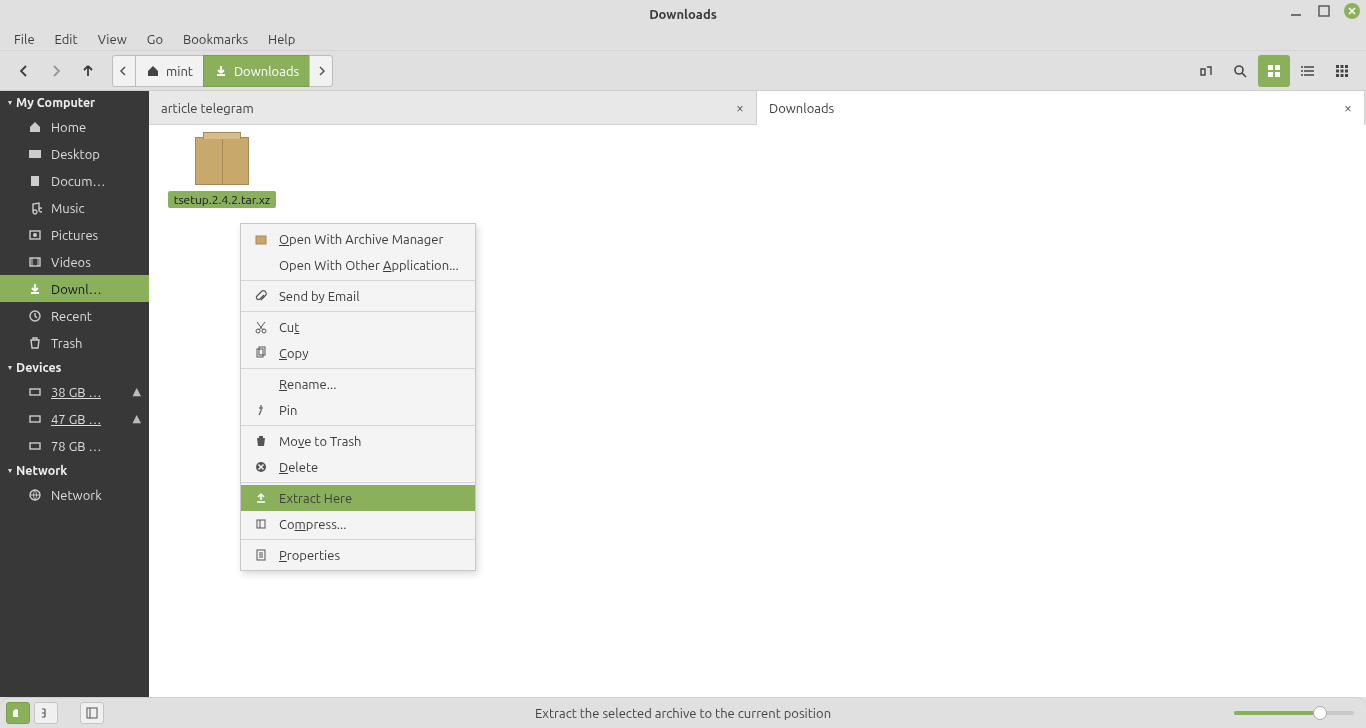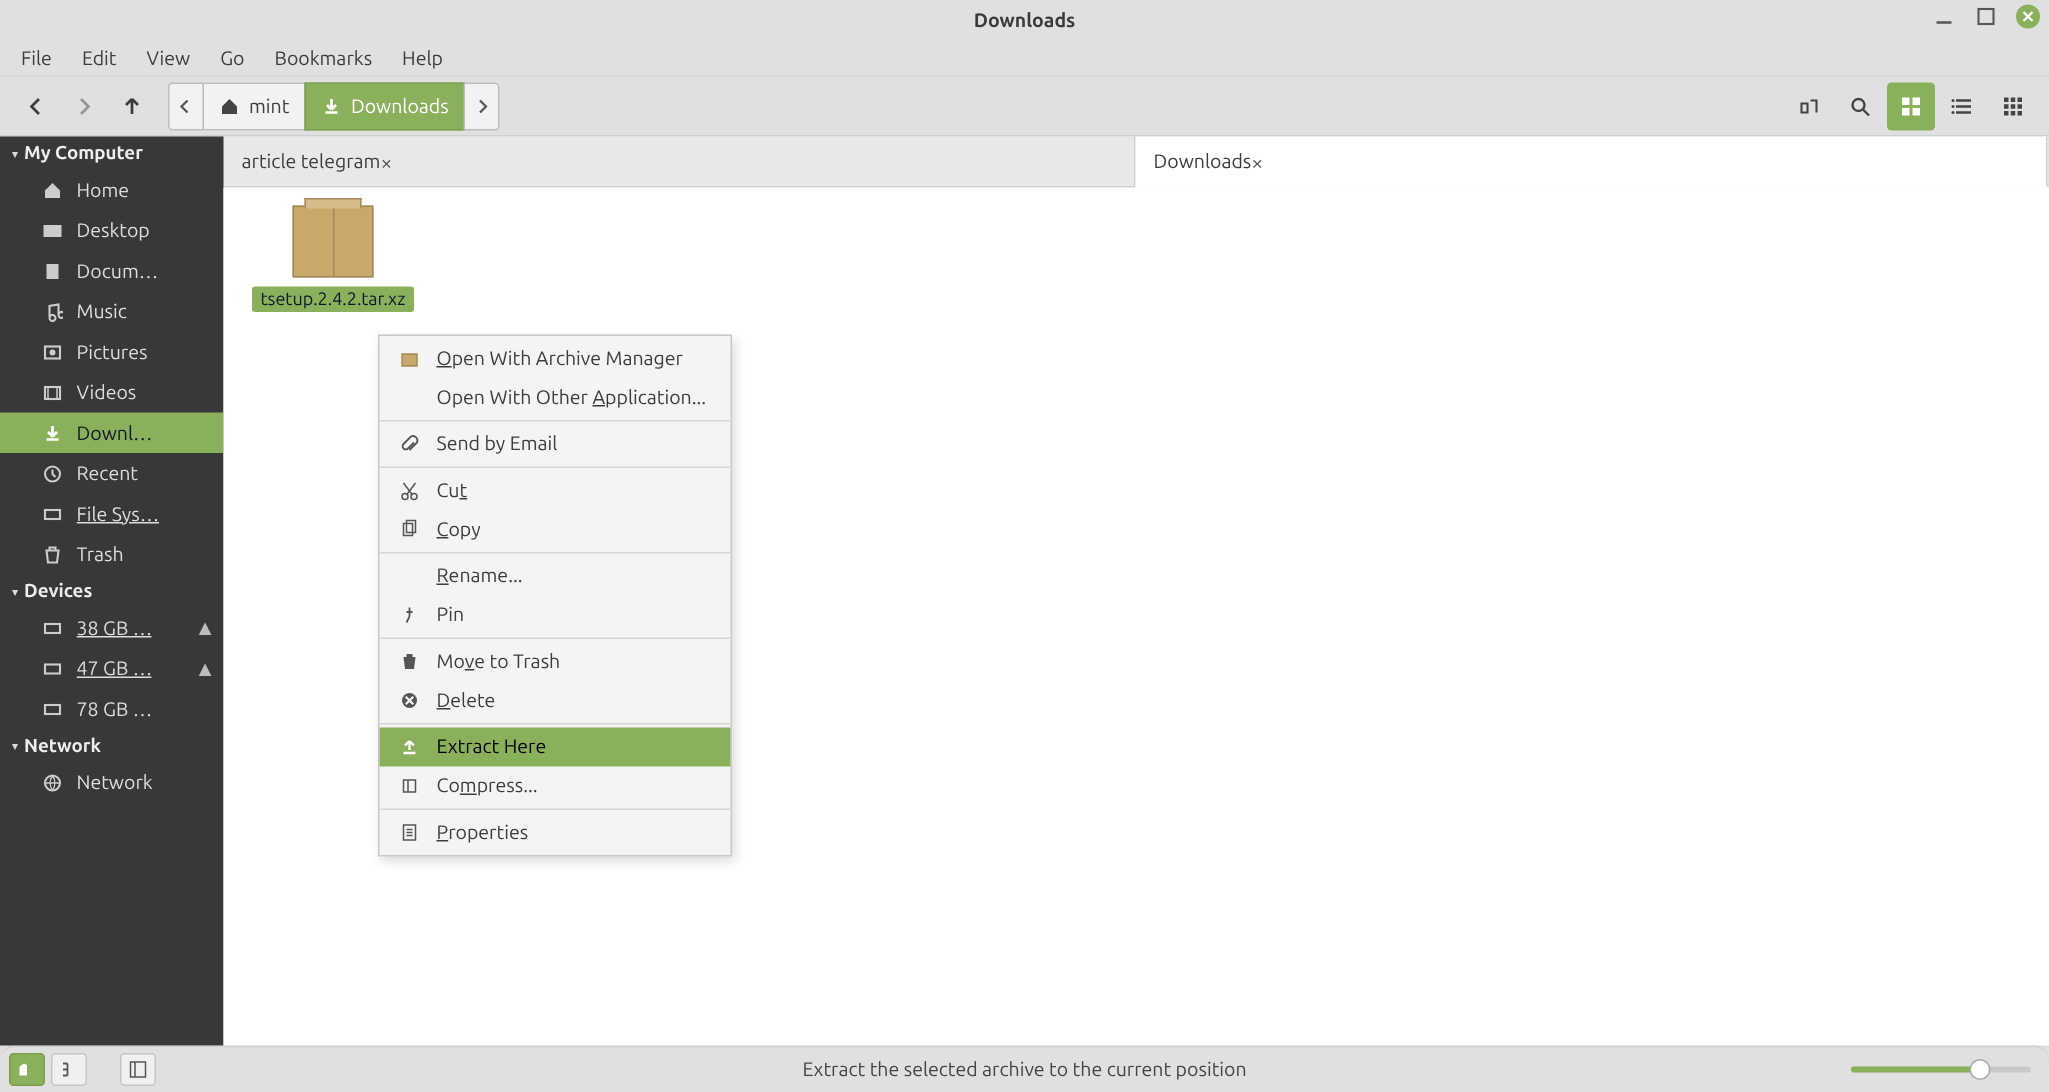--- a/index.html
+++ b/index.html
@@ -116,20 +116,21 @@
   background: #e0e0e0;
   margin-left: 149px;
 }
 .tab {
   flex: 0 0 608px;
   display: flex;
   align-items: center;
   padding: 0 12px;
   border-right: 1px solid #cfcfcf;
   border-bottom: 1px solid #cfcfcf;
+  justify-content: space-between;
   background: #e8e8e8;
 }
 .tab.active { background: #ffffff; border-bottom: 1px solid #fff; }
 .tab-close { font-size: 14px; color: #555; }
 
 .main-row {
   display: flex;
   position: absolute;
   top: 91px;
   bottom: 31px;
@@ -220,37 +221,37 @@
   background: #8ab05c;
   color: #0f172a;
   padding: 2px 6px;
   border-radius: 2px;
   font-size: 12px;
   white-space: nowrap;
 }
 
 .context-menu {
   position: absolute;
-  left: 252px;
+  left: 240px;
   top: 223px;
   width: 236px;
   background: #f4f4f4;
   border: 1px solid #c8c8c8;
   box-shadow: 2px 3px 7px rgba(0,0,0,0.15);
   padding: 2px 0;
 }
 .cm-item {
   display: flex;
   align-items: center;
   gap: 10px;
   padding: 5px 12px;
   font-size: 13px;
   height: 26px;
 }
-.cm-item.highlight { background: #8ab05c; color: #000000; }
+.cm-item.highlight { background: #8ab05c; color: #404040; }
 .cm-sep { height: 1px; background: #d5d5d5; margin: 2px 0; }
 .cm-icon { width: 16px; display: flex; justify-content: center; font-size: 12px; }
 .mn { text-decoration: underline; }
 
 .statusbar {
   position: absolute;
   bottom: 0; left: 0; right: 0;
   height: 31px;
   background: #e0e0e0;
   border-top: 1px solid #cfcfcf;
@@ -494,28 +495,20 @@
           <svg width="14" height="14" viewBox="0 0 14 14">
             <circle cx="7" cy="7" r="5" fill="none" stroke="#ccc" stroke-width="1.4"></circle>
             <path d="M7 4v3l2 2" stroke="#ccc" stroke-width="1.4" fill="none"></path>
           </svg>
         </span>
       <span class="label">Recent</span>
     </div>
     <div class="side-item">
       <span>
           <svg width="14" height="14" viewBox="0 0 14 14">
-            <rect x="2" y="4" width="10" height="6" fill="none" stroke="#ccc" stroke-width="1.4"></rect>
-          </svg>
-        </span>
-      <span class="label underlined">File Sys…</span>
-    </div>
-    <div class="side-item">
-      <span>
-          <svg width="14" height="14" viewBox="0 0 14 14">
             <path d="M3 4h8l-1 8H4zM5 4V2h4v2" fill="none" stroke="#ccc" stroke-width="1.4"></path>
           </svg>
         </span>
       <span class="label">Trash</span>
     </div>
 
     <div class="side-header">
         <span class="tri">▾</span>
         <span>Devices</span>
       </div>

